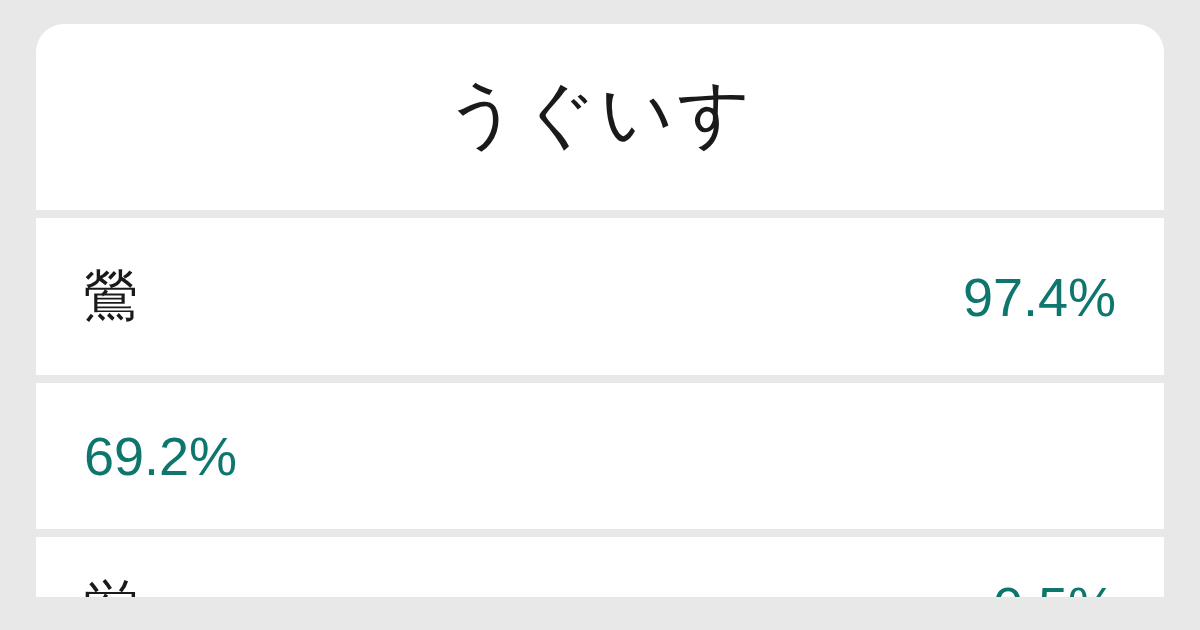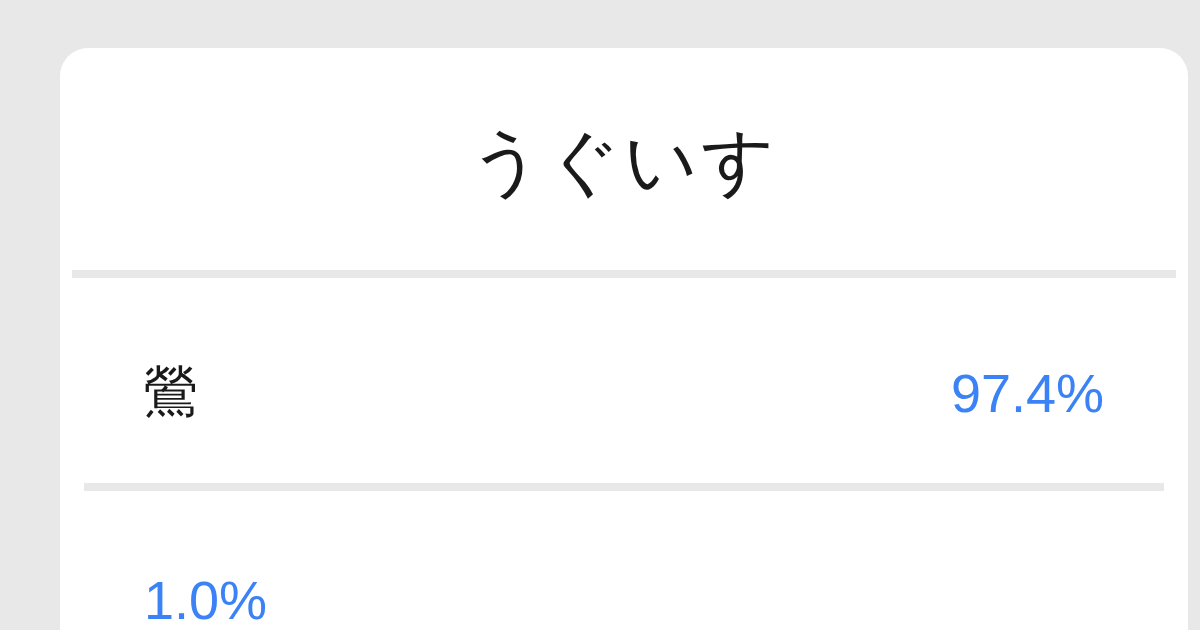--- a/index.html
+++ b/index.html
@@ -1,15 +1,15 @@
 <!DOCTYPE html>
 <html><head>
   <meta charset="utf-8">
   <style>
-    * { margin: 12px; padding: 0; box-sizing: border-box; }
+    * { margin: 0; padding: 0; box-sizing: border-box; }
     body {
       width: 1200px;
       height: 630px;
       background: #e8e8e8;
       font-family: -apple-system, BlinkMacSystemFont, "Hiragino Sans", "Hiragino Kaku Gothic ProN", "Yu Gothic", sans-serif;
       overflow: hidden;
     }
     .card {
       background: #ffffff;
       margin: 24px 36px 0 36px;
@@ -39,21 +39,21 @@
       border-bottom: 8px solid #e8e8e8;
     }
     .list-label {
       font-size: 54px;
       font-weight: 400;
       color: #1a1a1a;
     }
     .list-value {
       font-size: 54px;
       font-weight: 400;
-      color: #3b82f6;
+      color: #0f766e;
     }
     .list-row.cutoff {
       padding-top: 42px;
       padding-bottom: 0;
       height: 60px;
       overflow: hidden;
       border-bottom: none;
     }
     .list-row.cutoff .list-label,
     .list-row.cutoff .list-value {
@@ -67,20 +67,20 @@
 <div class="card">
   <div class="header">
     <div class="title">うぐいす</div>
   </div>
   <div class="list">
     <div class="list-row">
       <span class="list-label">鶯</span>
       <span class="list-value">97.4%</span>
     </div>
     <div class="list-row">
-      <span class="list-value">1.0%</span>
+      <span class="list-value">69.2%</span>
     </div>
     <div class="list-row cutoff">
       <span class="list-label">鴬</span>
       <span class="list-value">0.5%</span>
     </div>
   </div>
 </div>
 
 </body></html>

